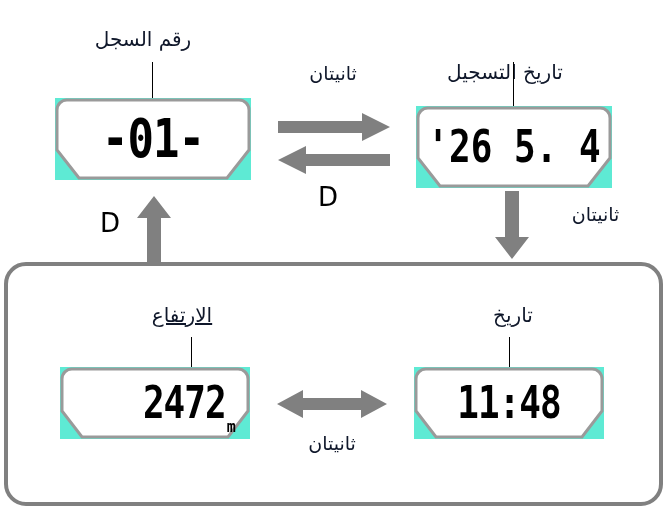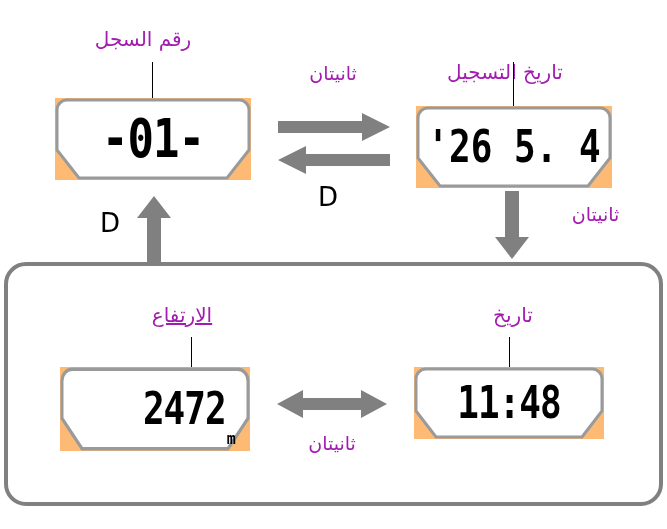--- a/index.html
+++ b/index.html
@@ -9,21 +9,21 @@
     font-family:"DejaVu Sans","Liberation Sans",sans-serif;
     position:relative;
     overflow:hidden;
   }
   .stage{position:absolute;inset:0;}
 
   
   .lcd{
     position:absolute;
     box-sizing:border-box;
-    background:#fdba74;
+    background:#5eead4;
   }
   .lcd .shape{position:absolute;inset:0;}
   .lcd .shape svg{display:block;width:100%;height:100%;}
   .lcd .readout{
     position:absolute;
     left:0;right:0;top:0;bottom:0;
     display:flex;align-items:center;justify-content:center;
     color:#000;
     font-weight:bold;
     letter-spacing:0.02em;
@@ -48,21 +48,21 @@
     font-weight:bold;font-size:15px;color:#000;
     align-self:flex-end;margin-bottom:4px;margin-left:1px;
     transform:scaleY(1.1);
   }
 
   
   .lbl{
     position:absolute;
     font-family:"DejaVu Sans","Liberation Sans",sans-serif;
     font-size:20px;
-    color:#a21caf;
+    color:#0f172a;
     direction:rtl;
     white-space:nowrap;
     text-align:center;
   }
   .lbl.small{font-size:19px;}
 
   
   .leader{
     position:absolute;
     width:1px;
@@ -152,21 +152,21 @@
     </svg>
   </div>
 
   <div class="lbl small" style="left:538px;top:203px;width:115px;">ثانيتان</div>
 
   <div class="groupbox" style="left:4px;top:262px;width:659px;height:244px;"></div>
 
   <div class="lbl" style="left:122px;top:303px;width:120px;text-decoration:underline;">الارتفاع</div>
   <div class="leader" style="left:191px;top:337px;height:42px;"></div>
 
-  <div class="lcd" style="left:60px;top:367px;width:190px;height:84px;">
+  <div class="lcd" style="left:60px;top:367px;width:190px;height:72px;">
     <div class="shape">
       <svg viewBox="0 0 190 72" preserveAspectRatio="none">
         <path d="M12,2 H178 A10,10 0 0 1 188,12 V44 L168,70 H22 L2,44 V12 A10,10 0 0 1 12,2 Z" fill="#ffffff" stroke="#9a9a9a" stroke-width="3"></path>
       </svg>
     </div>
     <div class="readout" style="justify-content:flex-end;padding-right:14px;align-items:center;">
       <span class="seg alt">2472</span>
       <span class="unit">m</span>
     </div>
   </div>

